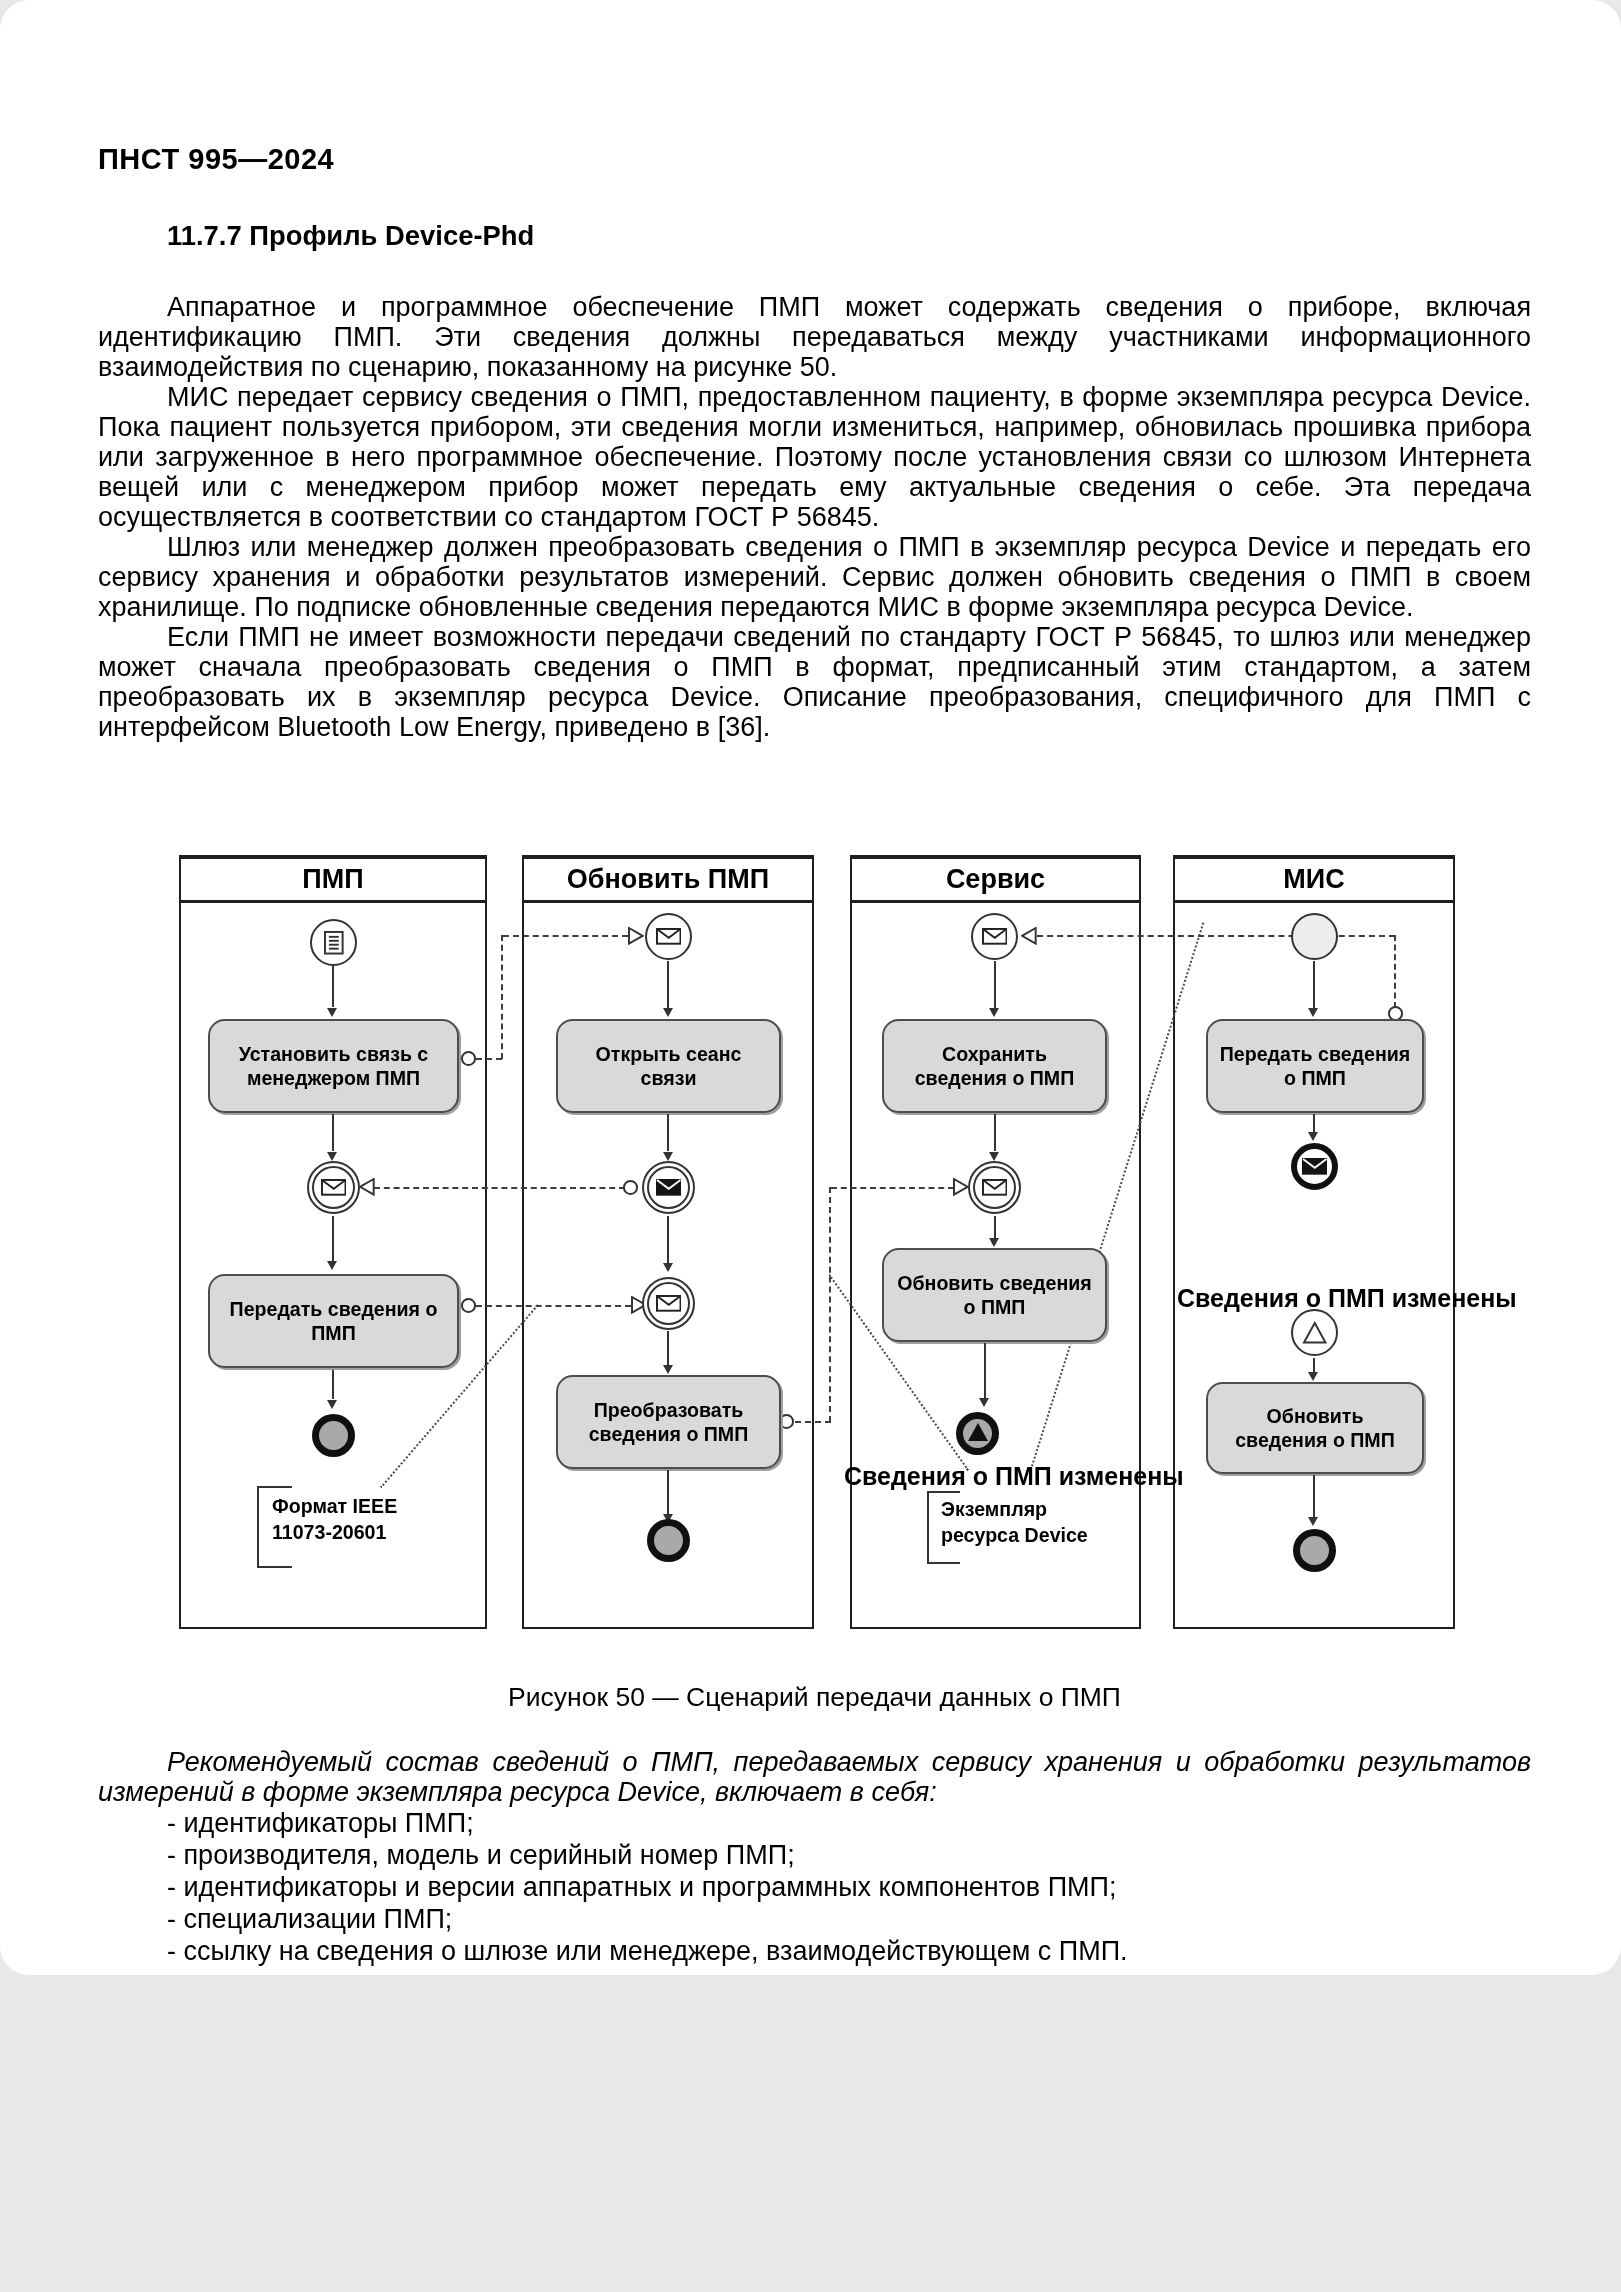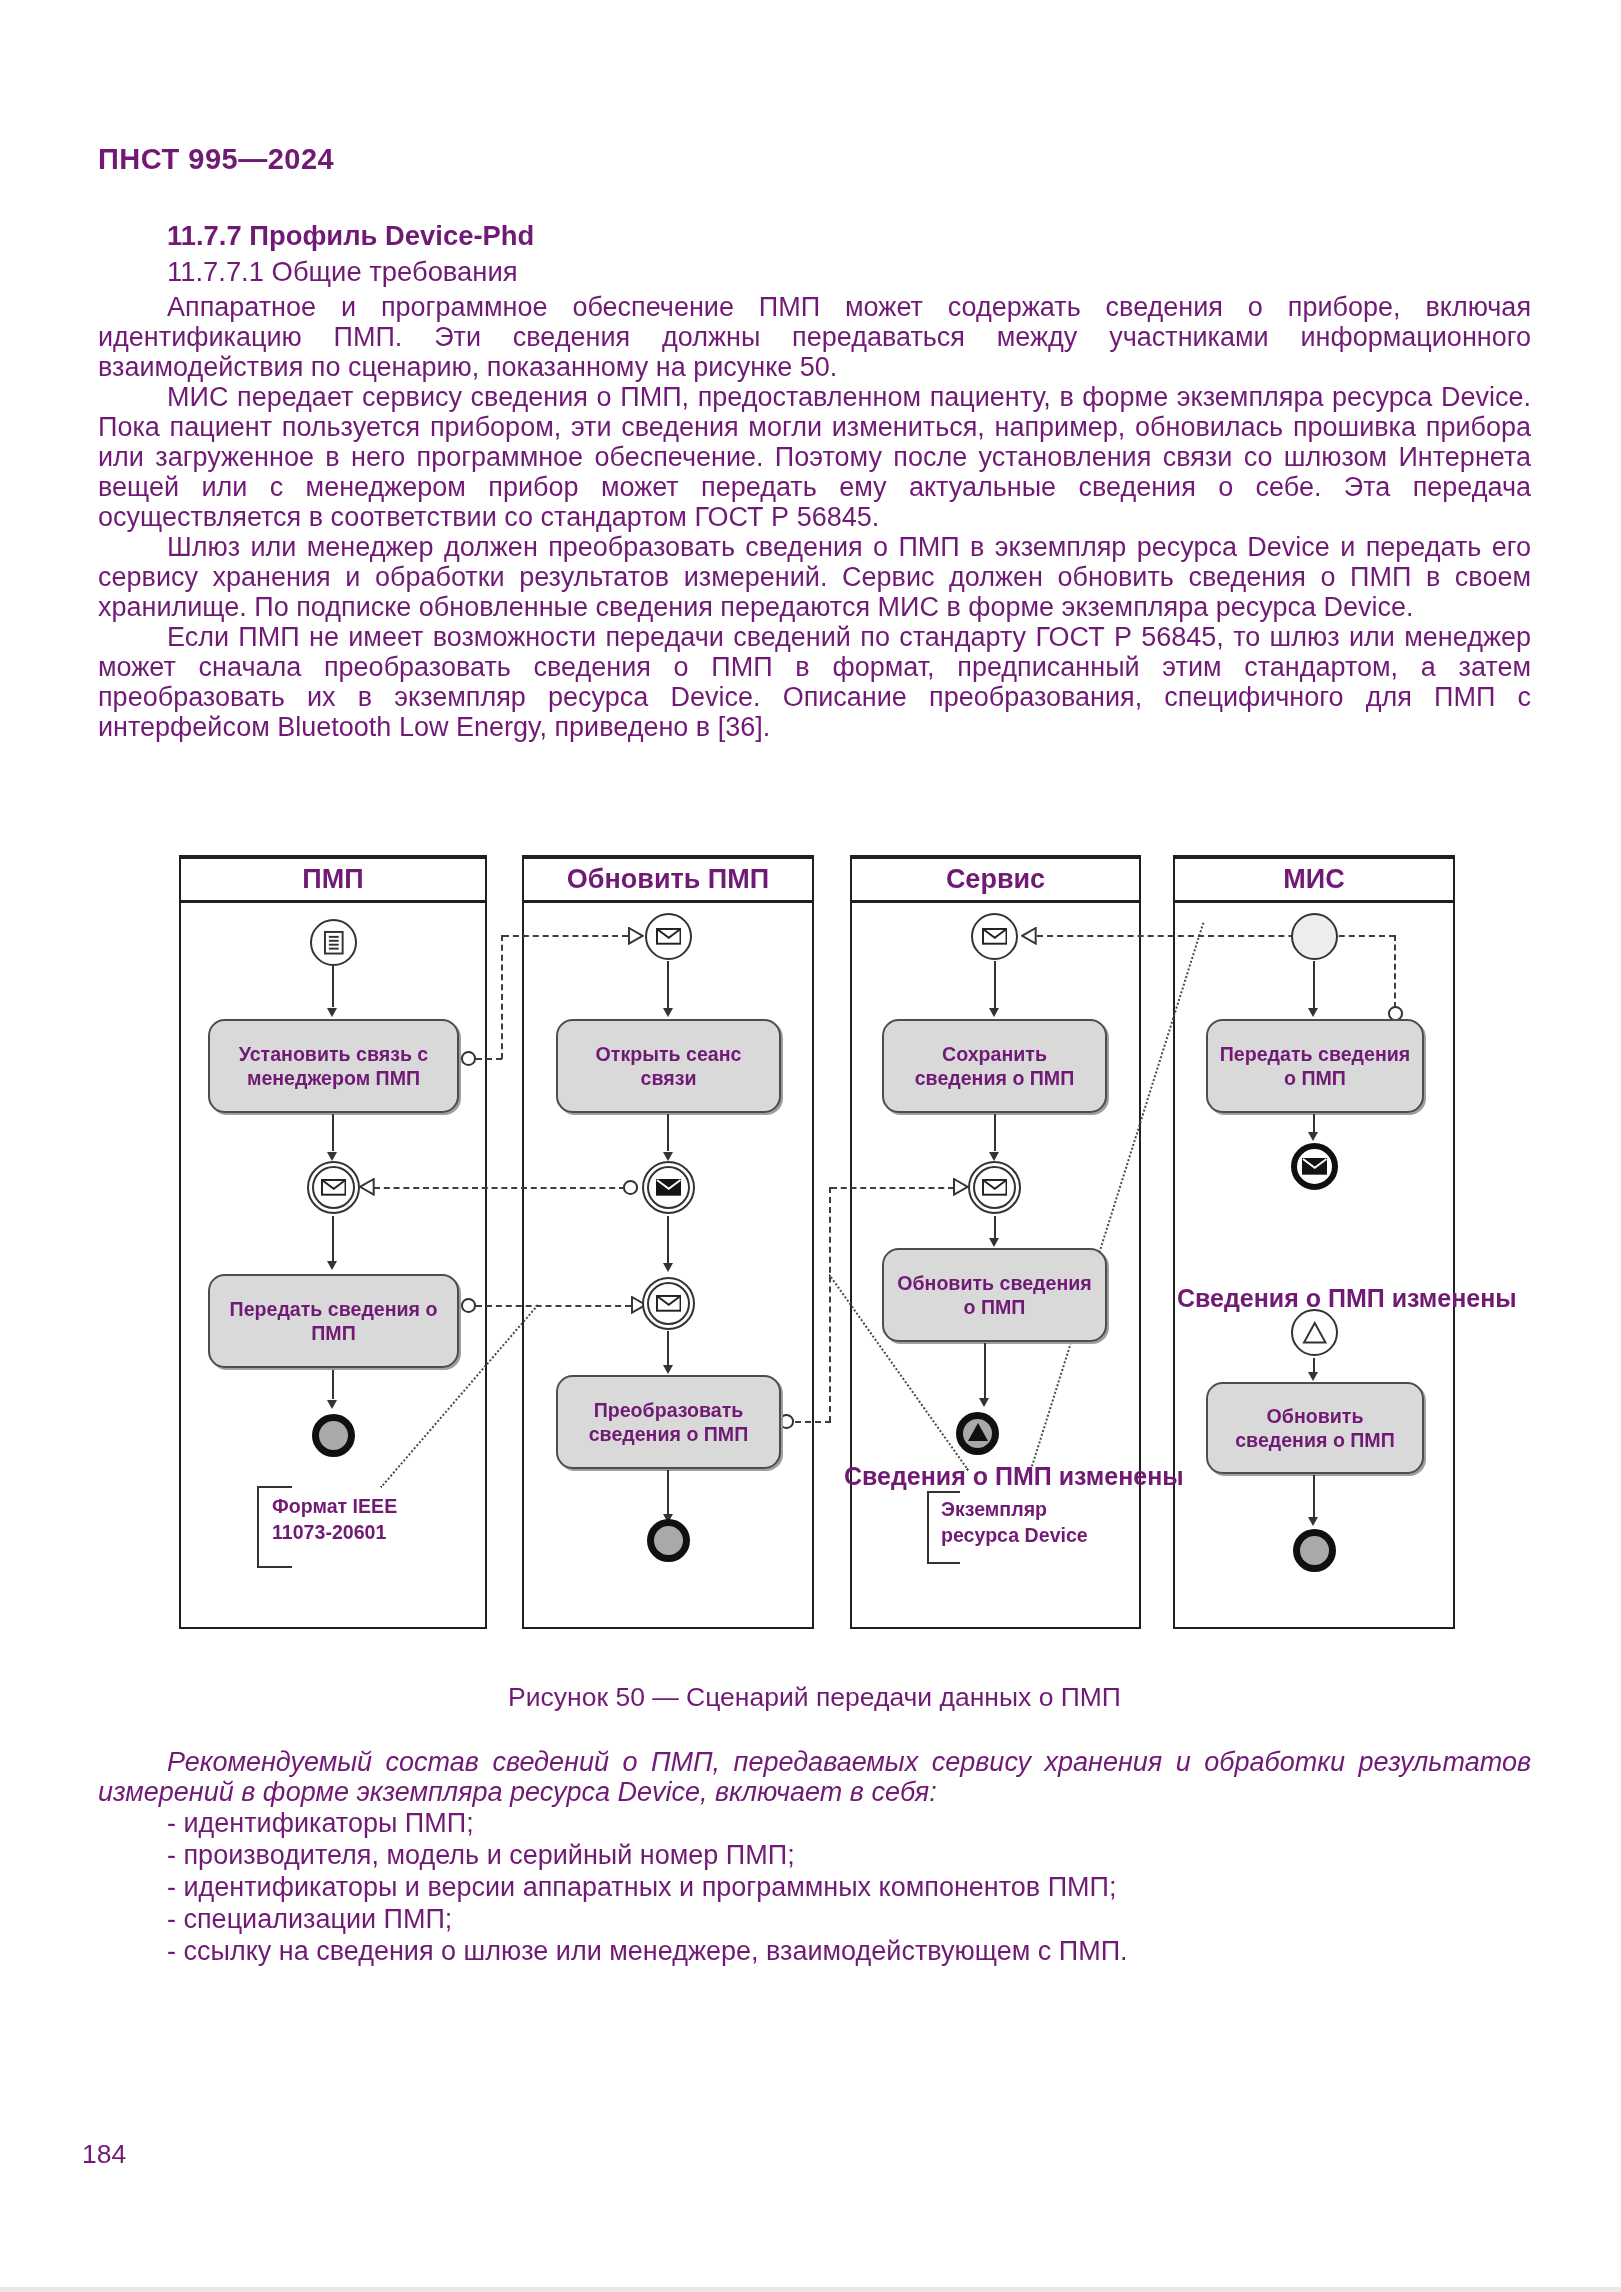--- a/index.html
+++ b/index.html
@@ -1,17 +1,17 @@
 <!DOCTYPE html>
 <html><head>
 <meta charset="utf-8">
 <style>
   html,body{margin:0;padding:0;background:#e8e8e8;}
-  .page{position:relative;width:1621px;height:2287px;background:#ffffff;
-        font-family:"Liberation Sans",sans-serif;color:#701a75;overflow:hidden;}
+  .page{position:relative;width:1621px;height:1975px;background:#ffffff;
+        font-family:"Liberation Sans",sans-serif;color:#000000;overflow:hidden;border-radius:29px;}
   
   .doc-header{position:absolute;left:98px;top:143px;font-size:29px;font-weight:bold;letter-spacing:0.5px;}
   .sec-head{position:absolute;left:98px;top:220px;width:1433px;font-size:27.4px;font-weight:bold;text-indent:69px;}
   .sec-sub{position:absolute;left:98px;top:256px;width:1433px;font-size:27.4px;text-indent:69px;}
   .body-block{position:absolute;left:98px;top:292px;width:1433px;font-size:27px;line-height:30px;text-align:justify;}
   .body-block p{margin:0;text-indent:69px;}
   .caption{position:absolute;left:98px;top:1682px;width:1433px;text-align:center;font-size:26.5px;}
   .after-block{position:absolute;left:98px;top:1747px;width:1433px;font-size:27px;line-height:30px;}
   .after-block .intro{margin:0;text-indent:69px;text-align:justify;font-style:italic;}
   .after-block .li{margin:0;padding-left:69px;line-height:32px;}
@@ -48,21 +48,20 @@
   .siglabel{position:absolute;font-weight:bold;font-size:25px;white-space:nowrap;text-align:center;}
   .tri-fill{width:0;height:0;border-left:10.8px solid transparent;border-right:10.8px solid transparent;border-bottom:18.6px solid #101010;margin-top:-2.9px;}
 </style>
 </head>
 <body>
 
 <div class="page">
 
   <div class="doc-header">ПНСТ 995—2024</div>
   <div class="sec-head">11.7.7 Профиль Device-Phd</div>
-  <div class="sec-sub">11.7.7.1 Общие требования</div>
 
   <div class="body-block">
     <p>Аппаратное и программное обеспечение ПМП может содержать сведения о приборе, включая идентификацию ПМП. Эти сведения должны передаваться между участниками информационного взаимодействия по сценарию, показанному на рисунке 50.</p>
     <p>МИС передает сервису сведения о ПМП, предоставленном пациенту, в форме экземпляра ресурса Device. Пока пациент пользуется прибором, эти сведения могли измениться, например, обновилась прошивка прибора или загруженное в него программное обеспечение. Поэтому после установления связи со шлюзом Интернета вещей или с менеджером прибор может передать ему актуальные сведения о себе. Эта передача осуществляется в соответствии со стандартом ГОСТ Р 56845.</p>
     <p>Шлюз или менеджер должен преобразовать сведения о ПМП в экземпляр ресурса Device и передать его сервису хранения и обработки результатов измерений. Сервис должен обновить сведения о ПМП в своем хранилище. По подписке обновленные сведения передаются МИС в форме экземпляра ресурса Device.</p>
     <p>Если ПМП не имеет возможности передачи сведений по стандарту ГОСТ Р 56845, то шлюз или менеджер может сначала преобразовать сведения о ПМП в формат, предписанный этим стандартом, а затем преобразовать их в экземпляр ресурса Device. Описание преобразования, специфичного для ПМП с интерфейсом Bluetooth Low Energy, приведено в [36].</p>
   </div>
 
   <div>
 

